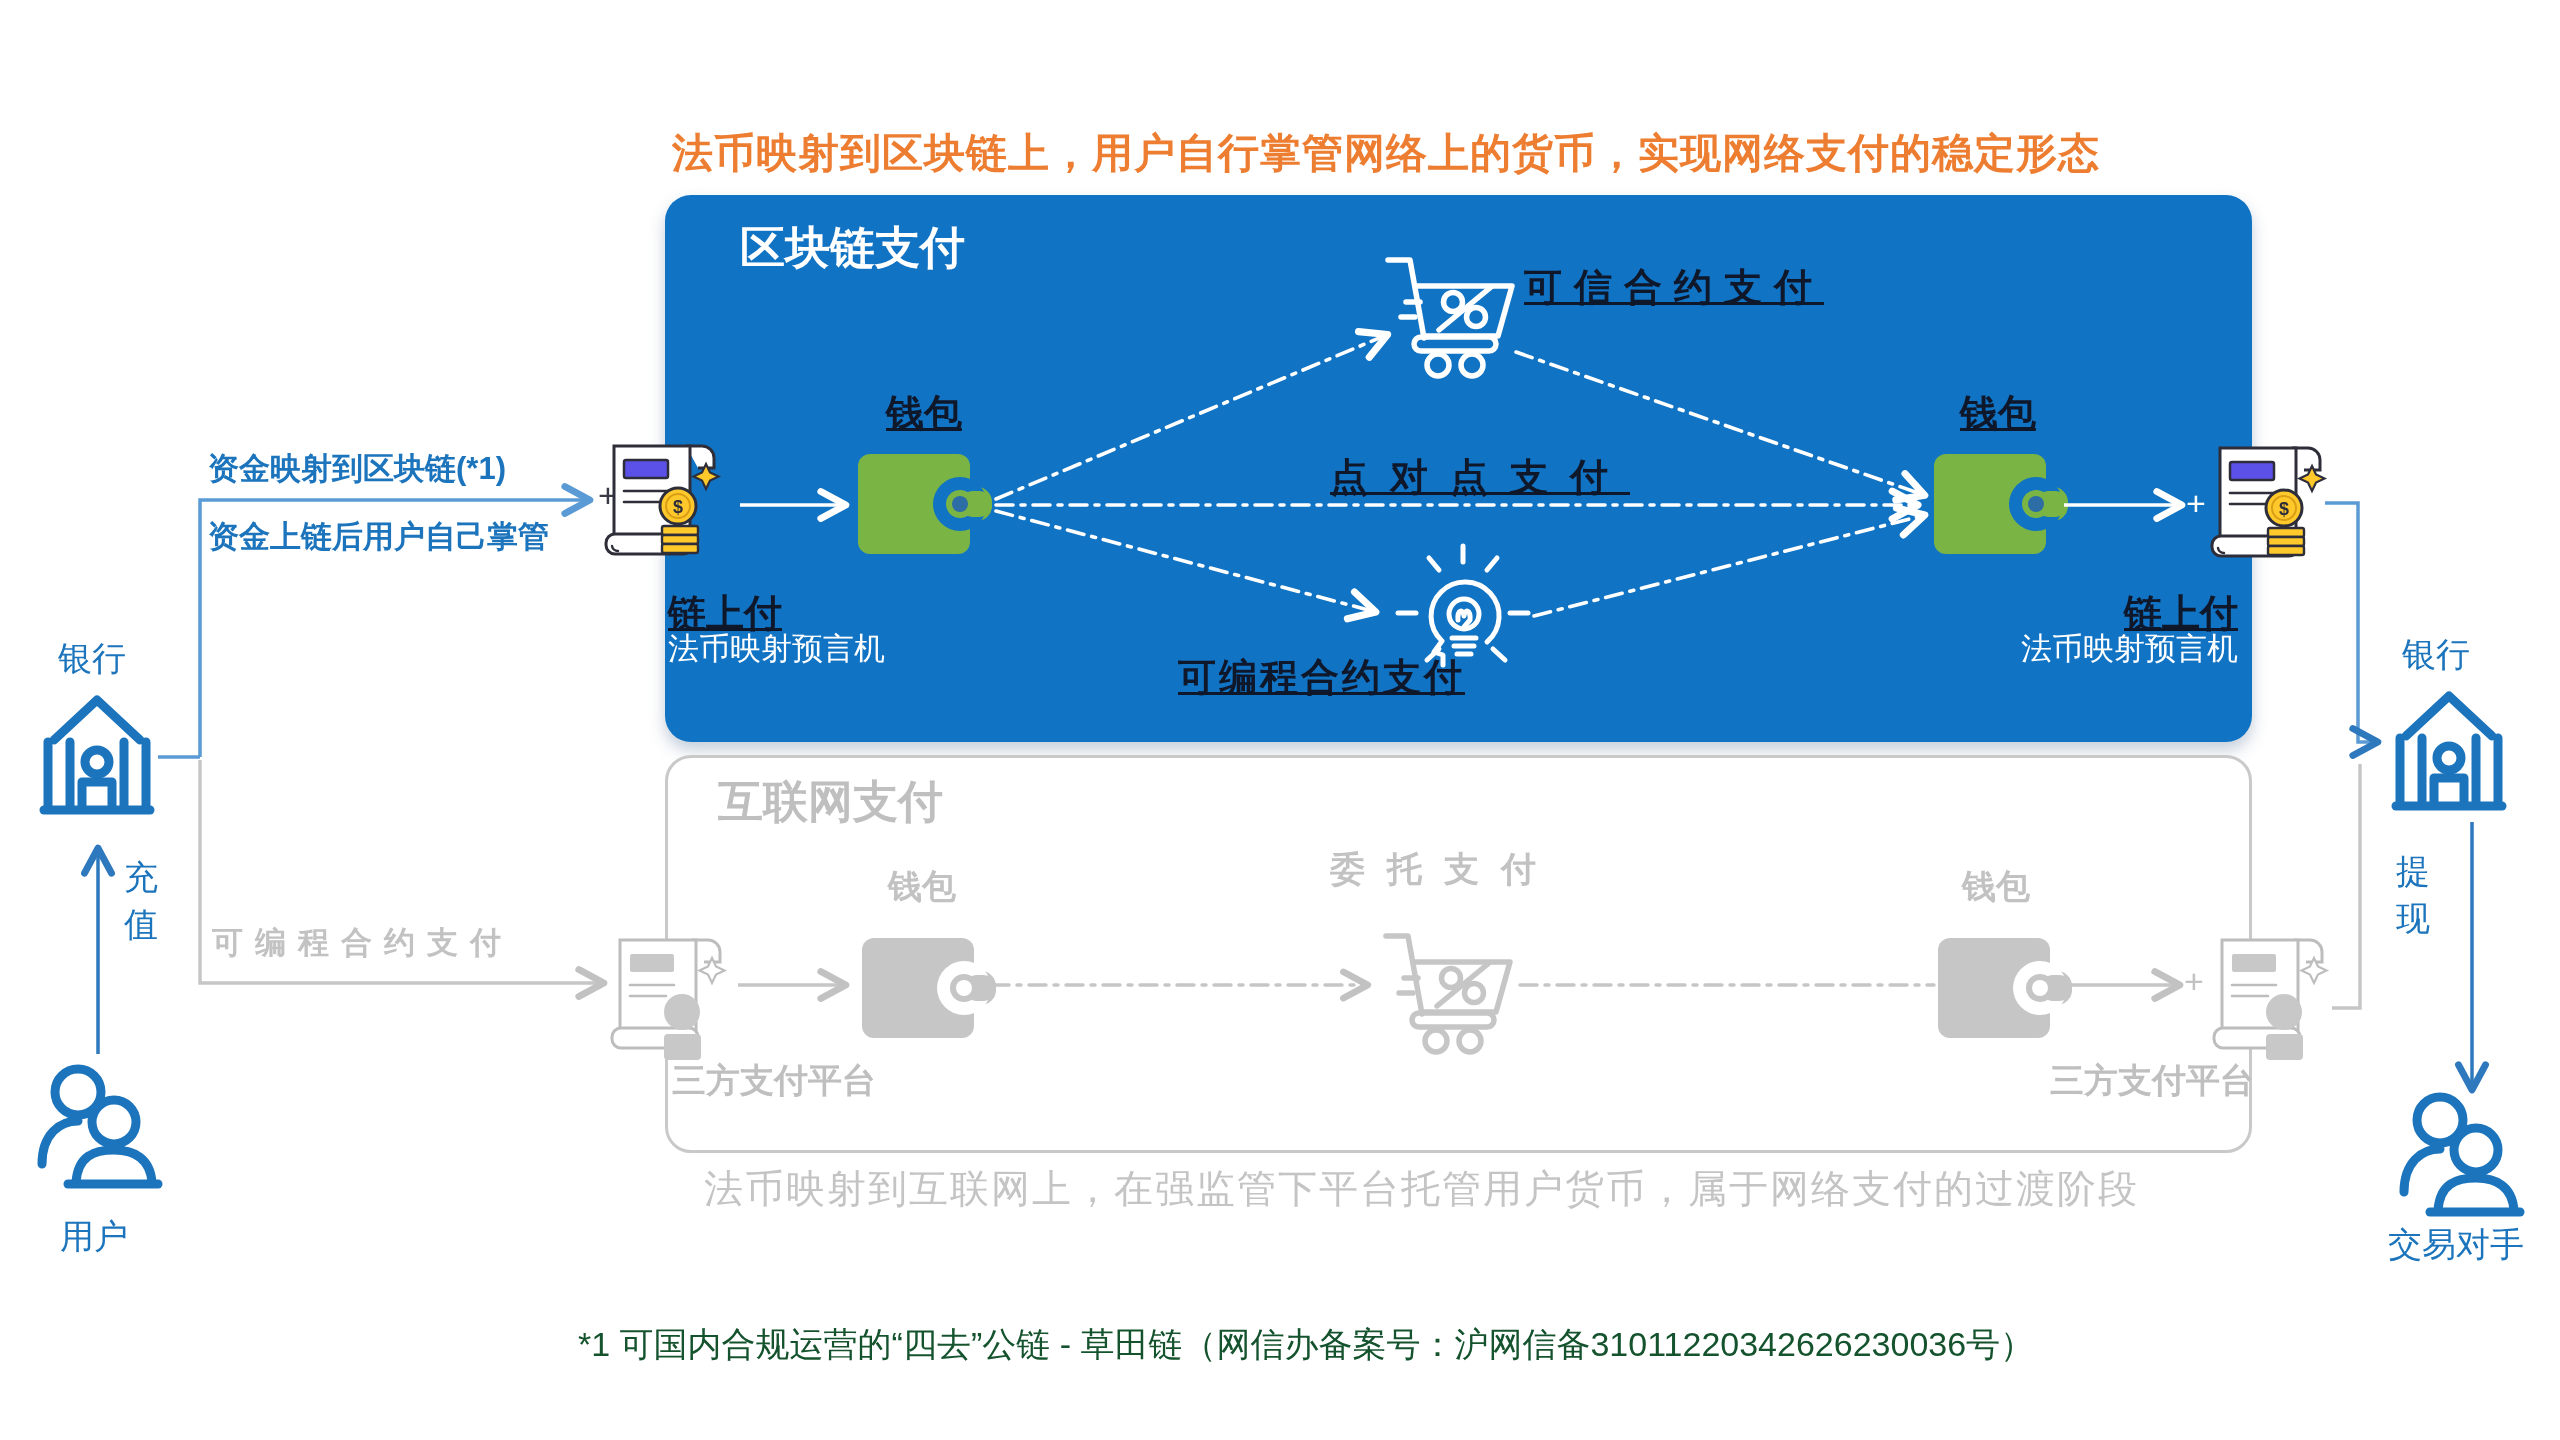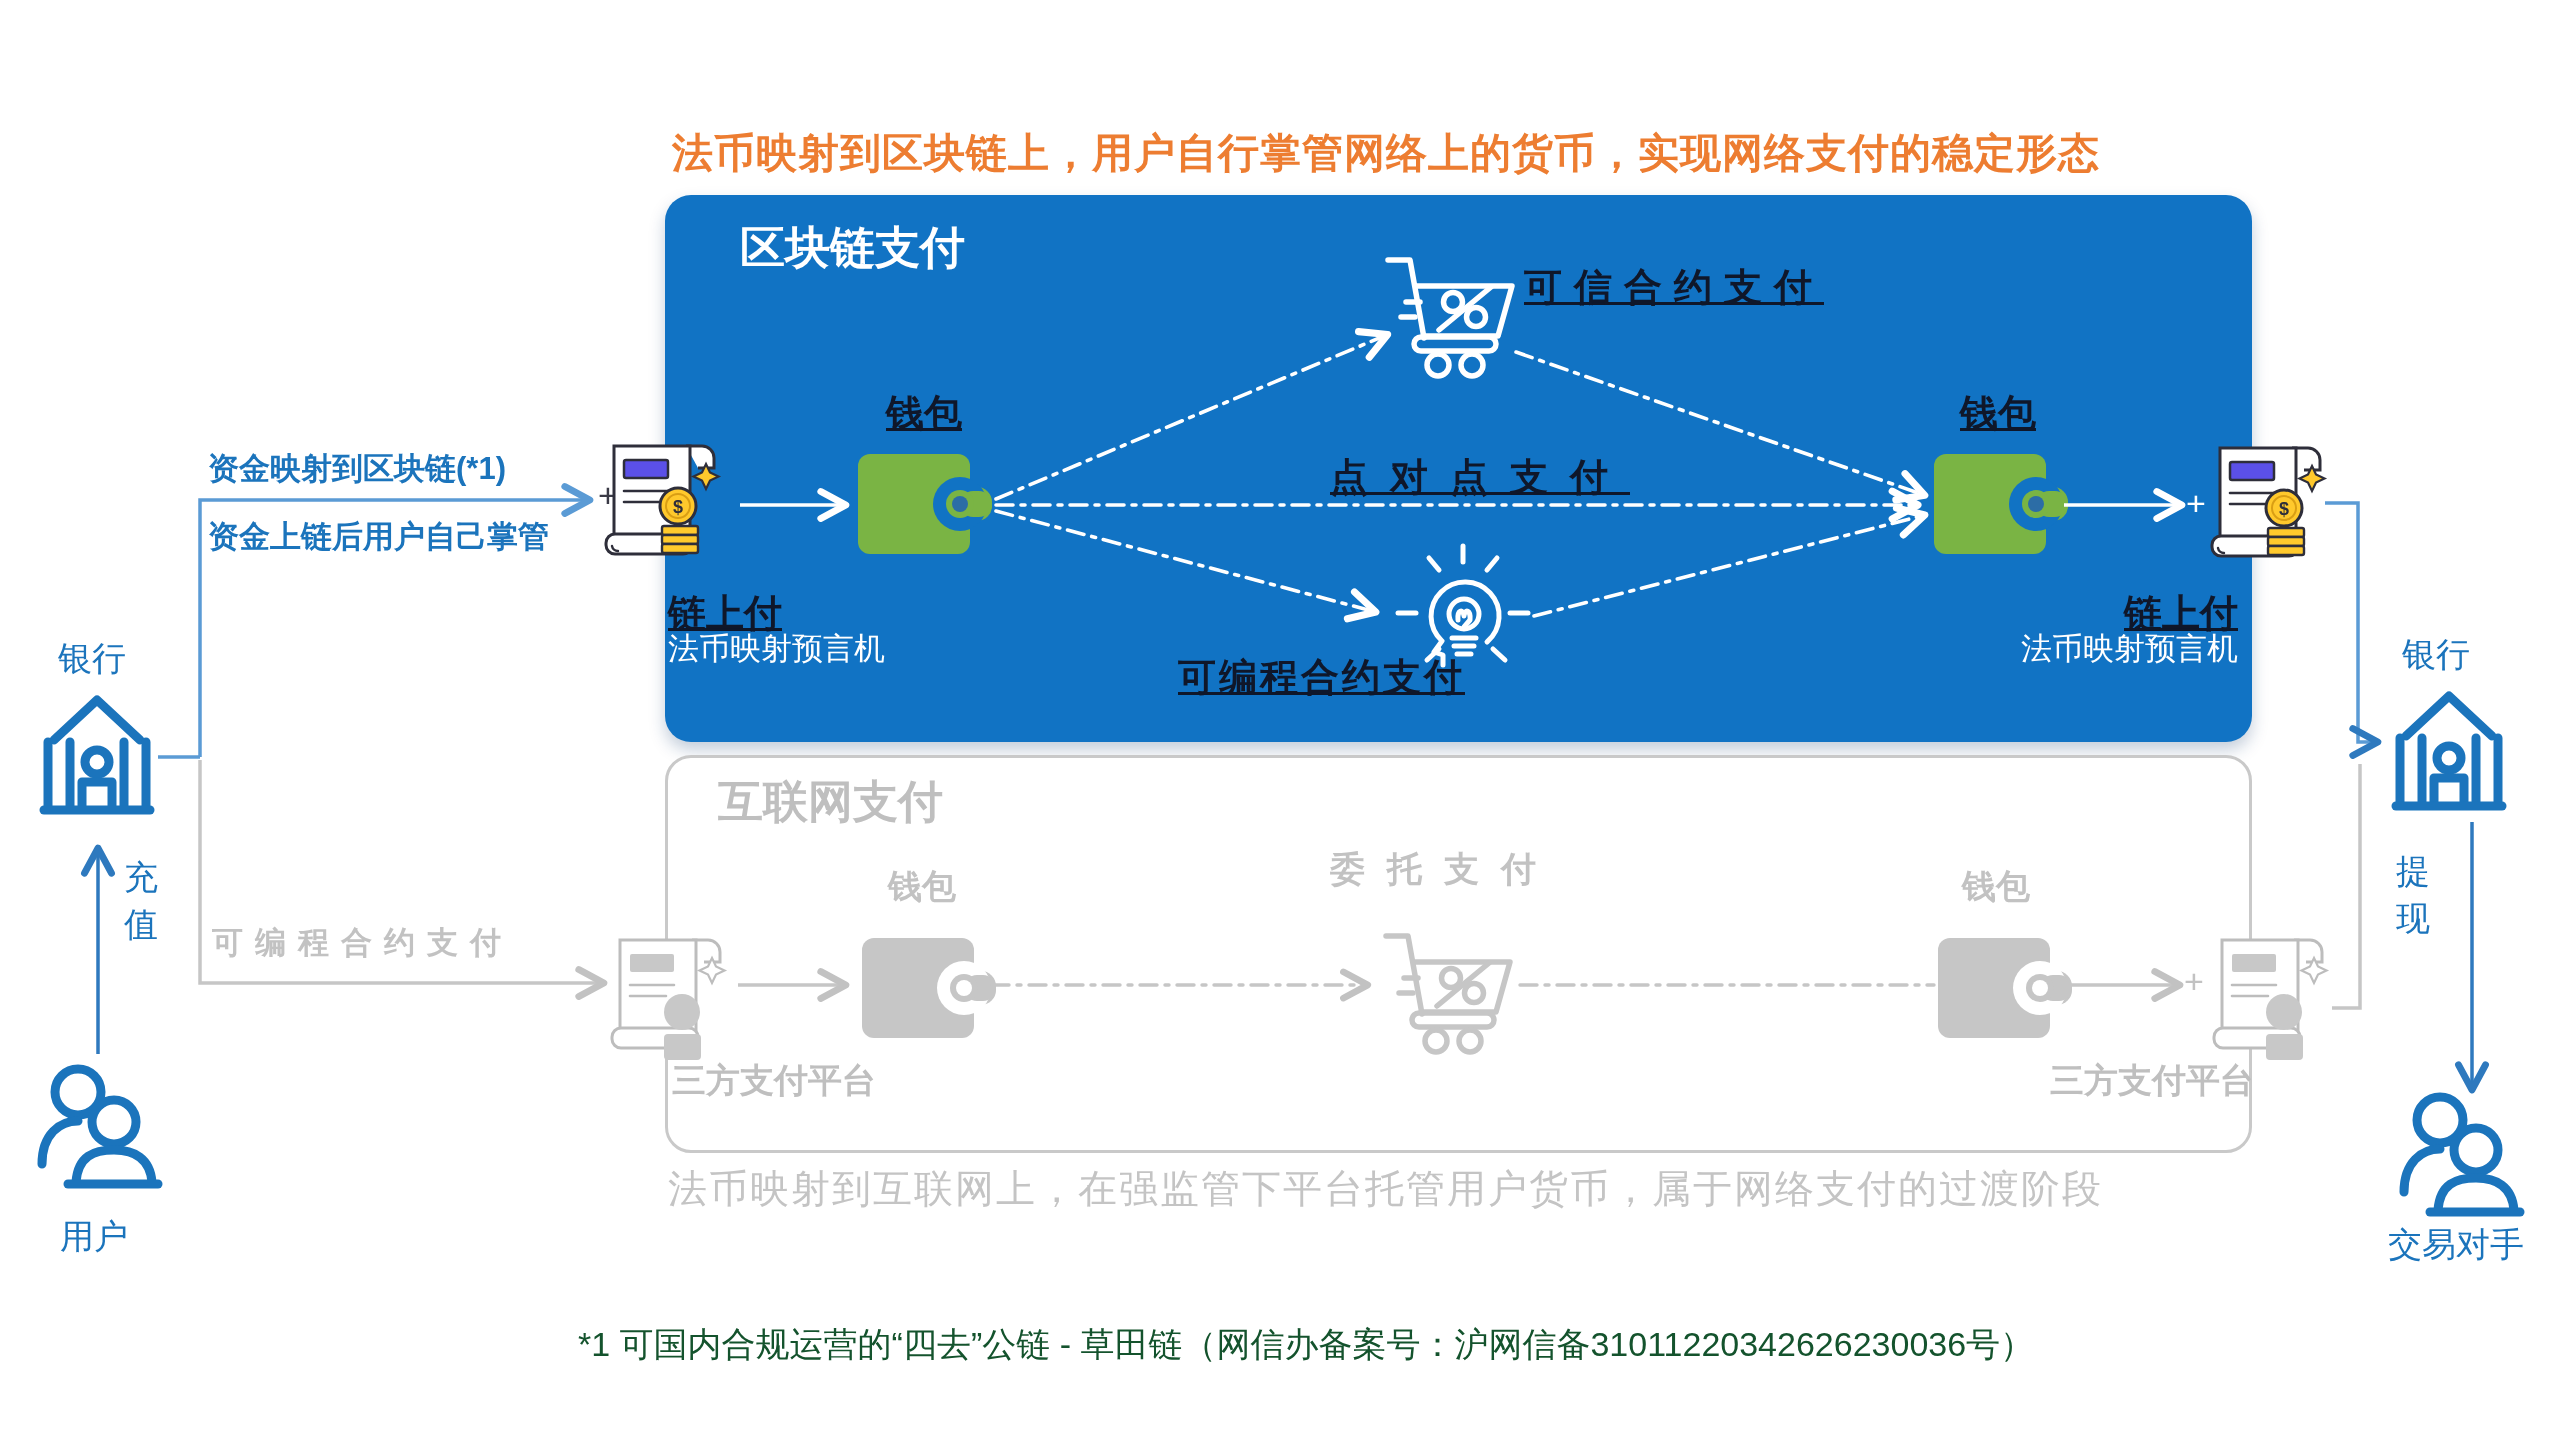--- a/index.html
+++ b/index.html
@@ -14,21 +14,21 @@
   .panel-title-gray{font-size:45px;font-weight:700;color:#BFBFBF;}
   .lbl-white-b{font-size:38px;font-weight:700;color:#0f172a;text-decoration:underline;}
   .lbl-white{font-size:31px;font-weight:400;color:#fff;}
   .lbl-gray-b{font-size:34px;font-weight:700;color:#C2C2C2;}
   .lbl-blue{font-size:34px;font-weight:400;color:#1B74BC;}
   .flow-blue{font-size:31px;font-weight:700;color:#1B74BC;}
   .flow-gray{font-size:31px;font-weight:700;color:#C2C2C2;}
   .ls-wide{letter-spacing:22px;}
   .ls-mid{letter-spacing:12px;}
   .vtext{width:42px;line-height:47px;white-space:normal;}
-  .caption-gray{font-size:39px;font-weight:400;color:#C4C4C4;letter-spacing:2px;}
+  .caption-gray{font-size:39px;font-weight:400;color:#C4C4C4;letter-spacing:2px;margin-left:36px;}
   .bottom-note{font-size:34px;font-weight:400;color:#14532d;}
   .plus{font-size:34px;font-weight:400;}
   svg{display:block;}
   #connector-layer{position:absolute;left:0;top:0;z-index:3;pointer-events:none;}
   .z2{z-index:2;}
   .z4{z-index:4;}
   .panel{z-index:1;}
 </style>
 </head>
 <body>

